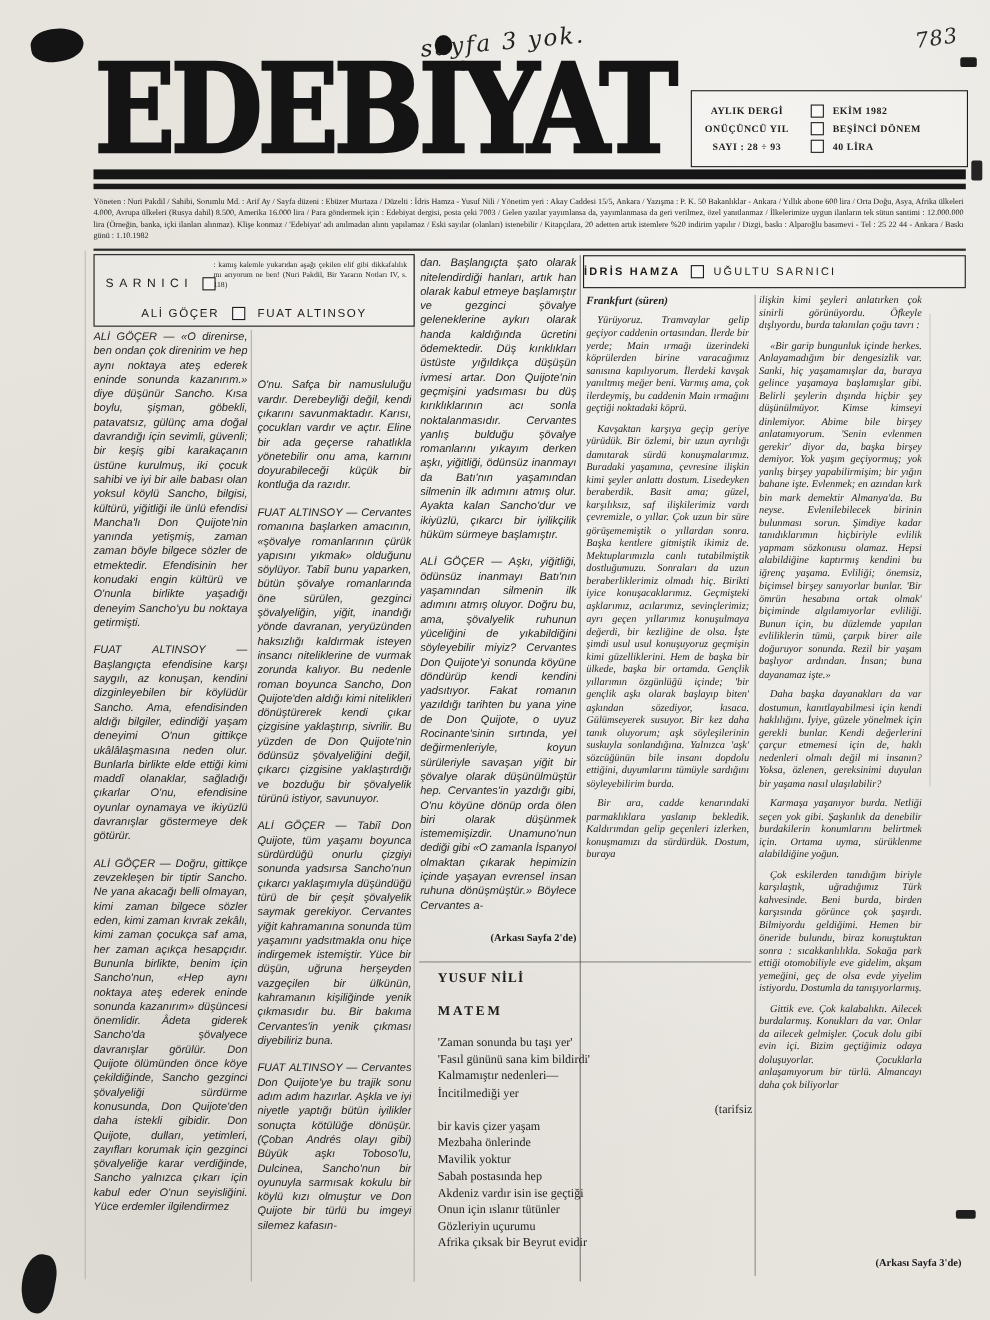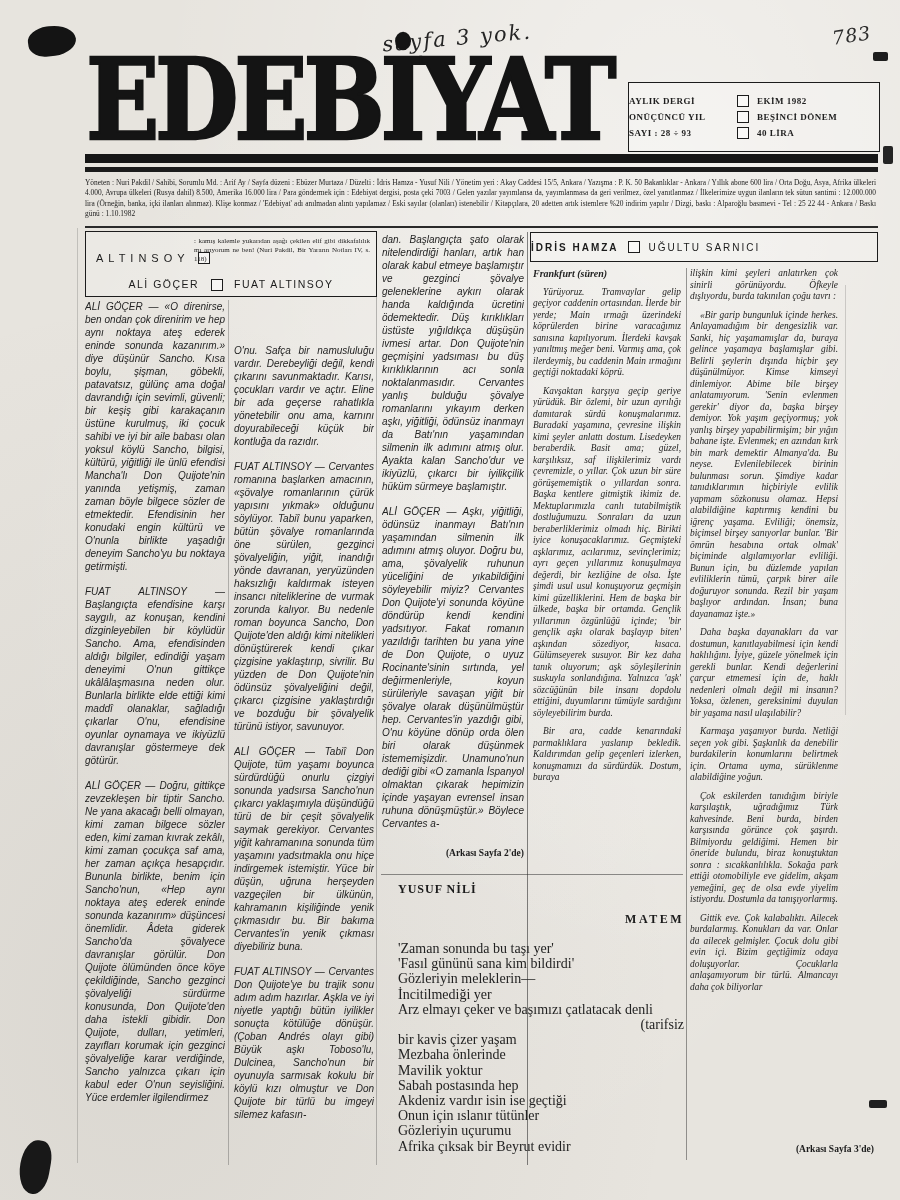--- a/index.html
+++ b/index.html
@@ -47,21 +47,21 @@
     transform:scaleX(0.86);transform-origin:left top;
     white-space:nowrap;
   }
   .info-box{
     position:absolute;left:628px;top:82px;width:250px;height:68px;
     border:1.5px solid #1c1c1c;
     display:flex;flex-direction:column;justify-content:center;gap:4px;
     background:rgba(255,255,255,0.25);
   }
   .info-row{display:flex;align-items:center;font-size:9px;font-weight:bold;letter-spacing:0.5px;}
-  .info-left{width:100px;text-align:left;}
+  .info-left{width:100px;text-align:center;}
   .info-right{flex:1;text-align:left;}
   .cb{
     display:inline-block;width:10px;height:10px;border:1.5px solid #1c1c1c;
     margin:0 8px;background:rgba(255,255,255,0.5);flex:none;vertical-align:middle;
   }
   .rule-thick1{position:absolute;left:85px;top:154px;width:793px;height:9px;background:#161616;}
   .rule-thick2{position:absolute;left:85px;top:167px;width:793px;height:5px;background:#1b1b1b;}
   .imprint{
     position:absolute;left:85px;top:178px;width:791px;
     font-size:7.4px;line-height:10.3px;text-align:justify;color:#222;
@@ -101,22 +101,22 @@
   .col3{left:382px;top:233px;width:142px;height:612px;}
   .continuation{
     position:absolute;font-weight:bold;font-size:9.5px;text-align:right;color:#1b1b1b;
     font-family:"Liberation Serif",serif;
   }
   .cont-left{left:382px;top:848px;width:142px;}
   .cont-right{left:728px;top:1144px;width:146px;}
   
   .poem{position:absolute;left:398px;top:882px;width:286px;}
   .poem-author{font-weight:bold;font-size:12px;letter-spacing:1px;color:#1b1b1b;}
-  .poem-title{font-weight:bold;font-size:12px;letter-spacing:2.5px;margin-top:15px;color:#1b1b1b;text-align:right;}
-  .poem-lines{margin-top:14px;font-size:14px;line-height:15.2px;color:#222;}
+  .poem-title{font-weight:bold;font-size:12px;letter-spacing:2.5px;margin-top:15px;color:#1b1b1b;}
+  .poem-lines{margin-top:14px;font-size:11px;line-height:15.2px;color:#222;}
   .poem-lines .wrap-right{text-align:right;}
   
   .idris-box{
     position:absolute;left:530px;top:232px;width:346px;height:28px;
     border:1.5px solid #1c1c1c;background:rgba(255,255,255,0.2);
     display:flex;align-items:center;
     font-family:"Liberation Sans",sans-serif;font-size:10px;letter-spacing:2px;color:#1b1b1b;
   }
   .idris-box .author{font-weight:bold;}
   .idris-box .cb{margin:0 9px;}
@@ -170,21 +170,21 @@
   <div class="rule-thin"></div>
 
   <div class="vdiv vdiv-1"></div>
   <div class="vdiv vdiv-2"></div>
   <div class="vdiv vdiv-3"></div>
   <div class="vdiv vdiv-4"></div>
   <div class="hdiv-poem"></div>
 
   <div class="toplanti-box">
     <div class="toplanti-title">
-      <span>ALTINSOY</span>
+      <span>SARNICI</span>
       <span class="cb"></span>
     </div>
     <div class="toplanti-epigraph">: kamış kalemle yukarıdan aşağı çekilen elif gibi dikkafalılık mı arıyorum ne ben! (Nuri Pakdil, Bir Yararın Notları IV, s. 118)</div>
     <div class="toplanti-authors">
       <span>ALİ GÖÇER</span>
       <span class="cb"></span>
       <span>FUAT ALTINSOY</span>
     </div>
   </div>
 
@@ -204,23 +204,22 @@
     <p>ALİ GÖÇER — Aşkı, yiğitliği, ödünsüz inanmayı Batı'nın yaşamından silmenin ilk adımını atmış oluyor. Doğru bu, ama, şövalyelik ruhunun yüceliğini de yıkabildiğini söyleyebilir miyiz? Cervantes Don Quijote'yi sonunda köyüne döndürüp kendi kendini yadsıtıyor. Fakat romanın yazıldığı tarihten bu yana yine de Don Quijote, o uyuz Rocinante'sinin sırtında, yel değirmenleriyle, koyun sürüleriyle savaşan yiğit bir şövalye olarak düşünülmüştür hep. Cervantes'in yazdığı gibi, O'nu köyüne dönüp orda ölen biri olarak düşünmek istememişizdir. Unamuno'nun dediği gibi «O zamanla İspanyol olmaktan çıkarak hepimizin içinde yaşayan evrensel insan ruhuna dönüşmüştür.» Böylece Cervantes a-</p>
   </div>
   <div class="continuation cont-left">(Arkası Sayfa 2'de)</div>
 
   <div class="poem">
     <div class="poem-author">YUSUF NİLİ</div>
     <div class="poem-title">MATEM</div>
     <div class="poem-lines">
       <div>'Zaman sonunda bu taşı yer'</div>
       <div>'Fasıl gününü sana kim bildirdi'</div>
-      <div>Gözleriyin meleklerin—</div>
+      <div>Kalmamıştır nedenleri—</div>
       <div>İncitilmediği yer</div>
-      <div>Arz elmayı çeker ve başımızı çatlatacak denli</div>
       <div class="wrap-right">(tarifsiz</div>
       <div>bir kavis çizer yaşam</div>
       <div>Mezbaha önlerinde</div>
       <div>Mavilik yoktur</div>
       <div>Sabah postasında hep</div>
       <div>Akdeniz vardır isin ise geçtiği</div>
       <div>Onun için ıslanır tütünler</div>
       <div>Gözleriyin uçurumu</div>
       <div>Afrika çıksak bir Beyrut evidir</div>
     </div>

